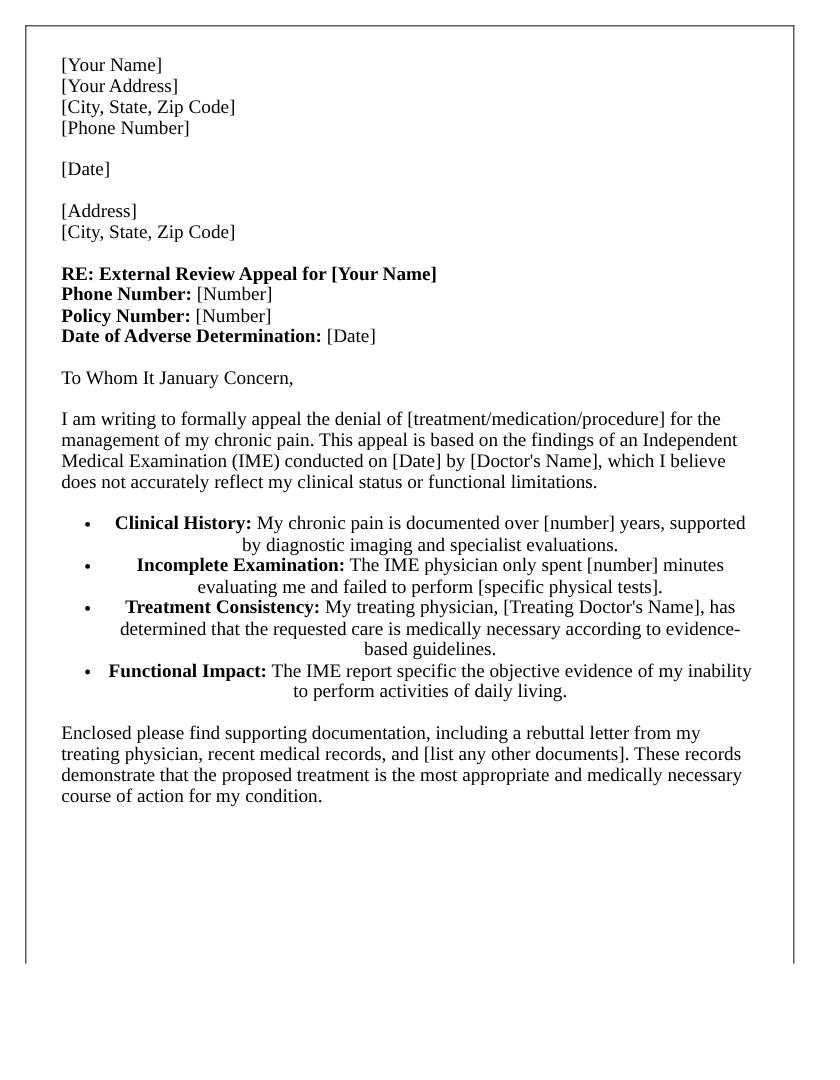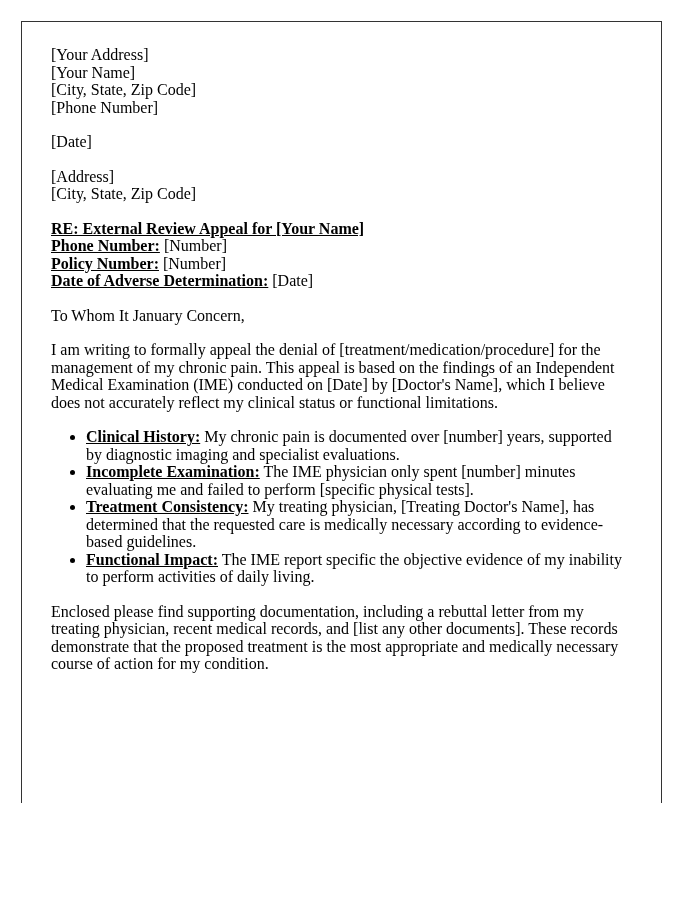--- a/index.html
+++ b/index.html
@@ -37,38 +37,38 @@
   }
   .page .block:first-child {
     margin-top: 0;
   }
   .addr-line {
     line-height: 17.5px;
   }
   ul.reasons {
     padding-left: 35px;
     list-style-type: disc;
+    text-align: center;
   }
   ul.reasons li {
     margin: 0;
     padding: 0;
   }
   b, strong {
     font-weight: bold;
-    text-decoration: underline;
   }
 </style>
 </head>
 <body>
 
 <div class="page">
 
   <div class="block">
+    <div class="addr-line">[Your Name]</div>
     <div class="addr-line">[Your Address]</div>
-    <div class="addr-line">[Your Name]</div>
     <div class="addr-line">[City, State, Zip Code]</div>
     <div class="addr-line">[Phone Number]</div>
   </div>
 
   <p>[Date]</p>
 
   <div class="block">
     <div class="addr-line">[Address]</div>
     <div class="addr-line">[City, State, Zip Code]</div>
   </div>

